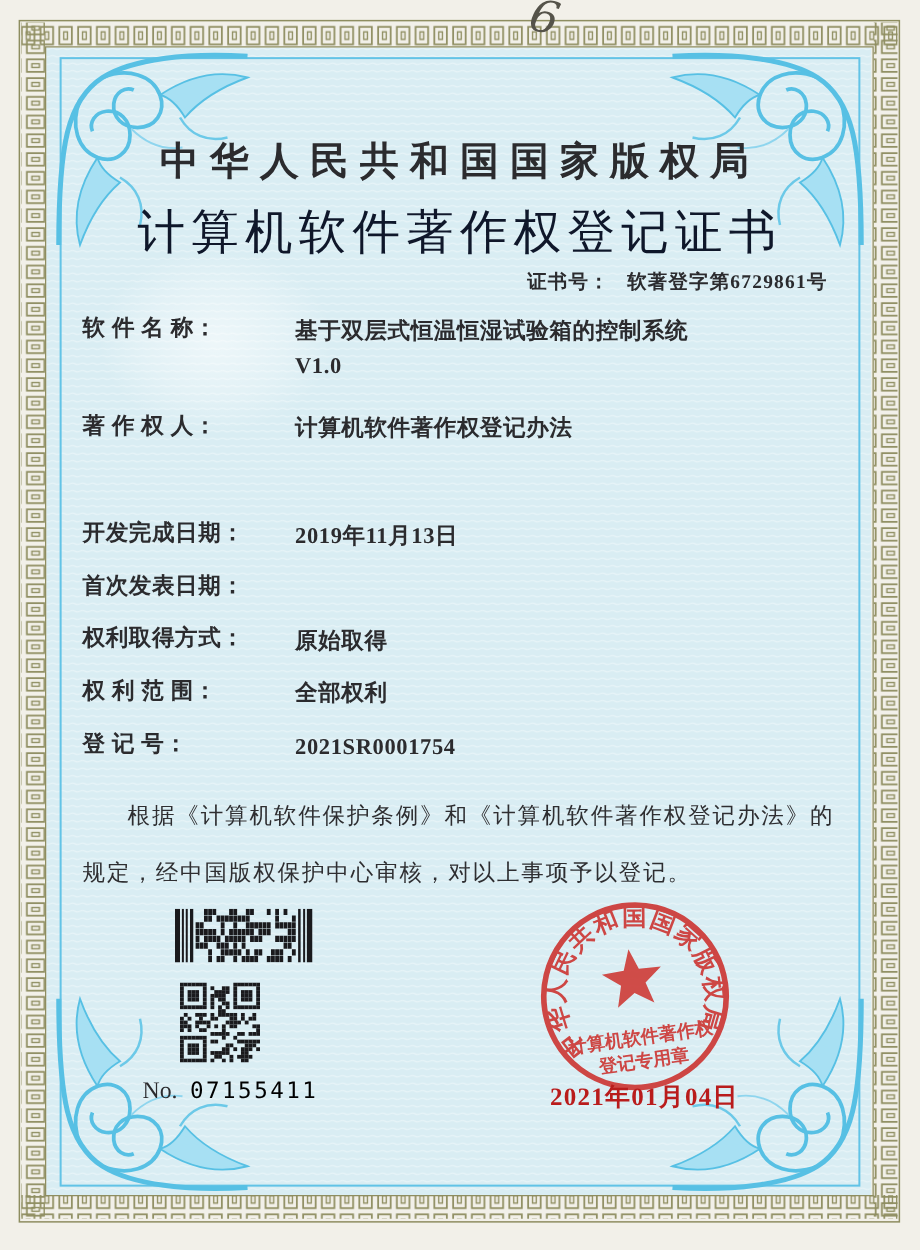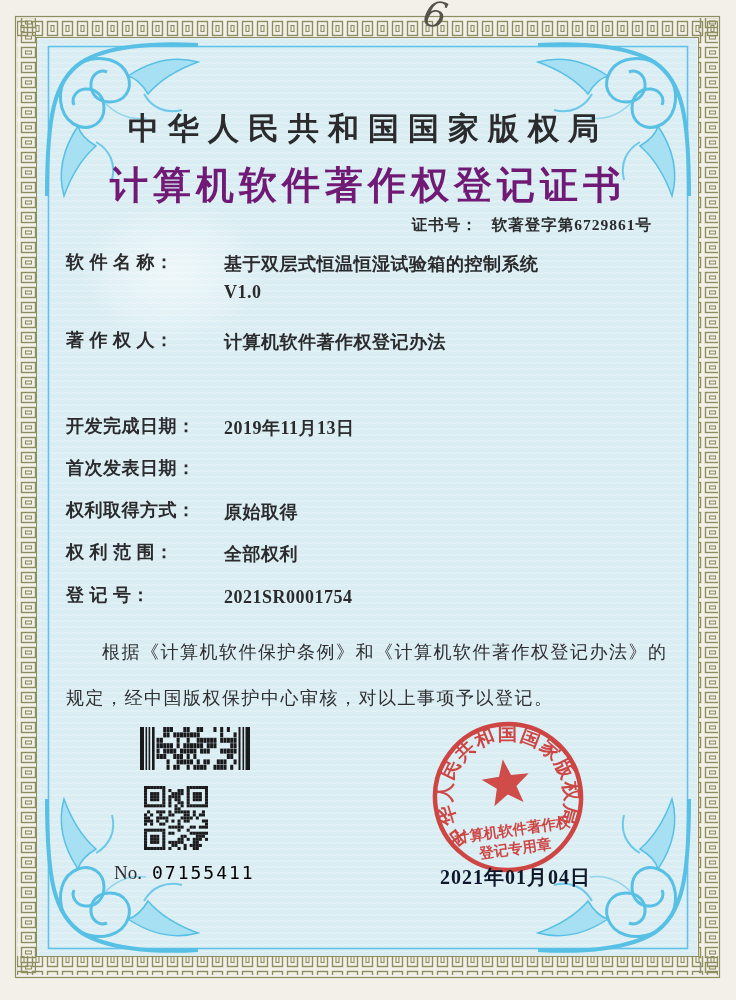--- a/index.html
+++ b/index.html
@@ -3,36 +3,36 @@
 <meta charset="utf-8">
 <style>
   html,body{margin:0;padding:0;}
   body{width:736px;height:1000px;background:#f2f0e9;font-family:"Liberation Serif","DejaVu Serif",serif;}
   .page{position:relative;width:736px;height:1000px;overflow:hidden;color:#2d2d30;}
   .frame{position:absolute;left:0;top:0;width:736px;height:1000px;}
   .handwritten{position:absolute;left:424px;top:-6px;font-size:36px;font-style:italic;color:#55534a;transform:rotate(14deg);font-family:"DejaVu Serif",serif;}
   .watermark{position:absolute;left:80px;top:200px;width:185px;height:145px;border-radius:50%;
     background:radial-gradient(ellipse at center,rgba(255,255,255,0.55) 0%,rgba(255,255,255,0.25) 45%,rgba(255,255,255,0) 72%);}
   .authority{position:absolute;left:48px;right:48px;top:108px;text-align:center;font-size:31px;font-weight:bold;letter-spacing:9px;color:#2b2b2e;}
-  .cert-title{position:absolute;left:48px;right:48px;top:160px;text-align:center;font-size:38px;font-weight:bold;letter-spacing:5px;color:#701a75;}
-  .cert-no{position:absolute;right:84px;top:215px;font-size:15.5px;font-weight:bold;letter-spacing:1px;color:#2b2b2e;}
+  .cert-title{position:absolute;left:48px;right:48px;top:160px;text-align:center;font-size:38px;font-weight:normal;letter-spacing:5px;color:#0f172a;}
+  .cert-no{position:absolute;right:74px;top:215px;font-size:15.5px;font-weight:bold;letter-spacing:1px;color:#2b2b2e;}
   .cert-no .cv{margin-left:14px;}
-  .fr{position:absolute;left:66px;right:58px;display:flex;align-items:flex-start;font-size:18px;font-weight:bold;letter-spacing:.5px;color:#2b2b2e;}
+  .fr{position:absolute;left:66px;right:58px;display:flex;align-items:flex-start;font-size:18px;font-weight:bold;letter-spacing:.5px;color:#2b2b2e;gap:12px;}
   .fr .lab{width:158px;flex:none;}
   .fr .val{flex:1;line-height:28px;}
   .fr .val .v2{display:block;}
   .p1{top:250px}.p2{top:328px}.p3{top:414px}.p4{top:456px}.p5{top:498px}.p6{top:540px}.p7{top:583px}
   .statement{position:absolute;left:66px;right:62px;top:629px;font-size:18px;font-weight:normal;letter-spacing:1.5px;line-height:46px;color:#2e2e31;}
   .statement .ln1{text-indent:2em;}
   .barcode{position:absolute;left:140px;top:727px;width:110px;height:43px;}
   .qr{position:absolute;left:144px;top:786px;width:64px;height:64px;}
   .serial{position:absolute;left:114px;top:862px;font-size:19px;color:#2b2b2e;}
   .serial .digits{margin-left:10px;font-family:"DejaVu Sans Mono",monospace;font-size:18px;letter-spacing:2px;color:#000000;font-weight:normal;}
   .seal{position:absolute;left:413px;top:702px;width:190px;height:190px;transform:rotate(-8deg);opacity:.93;}
-  .issue-date{position:absolute;left:440px;top:864px;font-size:20px;font-weight:bold;letter-spacing:1px;color:#0f172a;font-family:Liberation Serif, serif;}
+  .issue-date{position:absolute;left:440px;top:864px;font-size:20px;font-weight:bold;letter-spacing:1px;color:#b91c1c;font-family:Liberation Serif, serif;}
 </style>
 </head>
 <body>
 
 <div class="page">
 
   <svg class="frame" viewBox="0 0 736 1000">
     <defs>
       <pattern id="gkH" width="15" height="19" patternUnits="userSpaceOnUse">
         <rect x="2.5" y="2.5" width="10" height="14" fill="none" stroke="#8e8d60" stroke-width="1.4"></rect>

